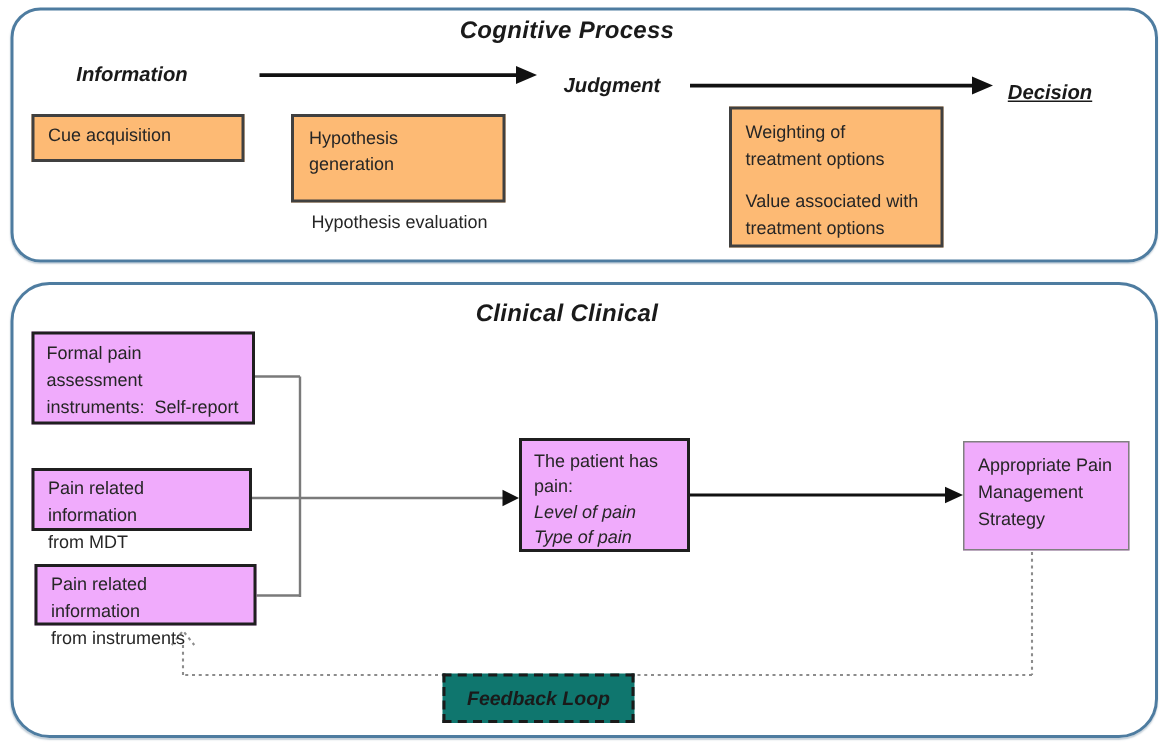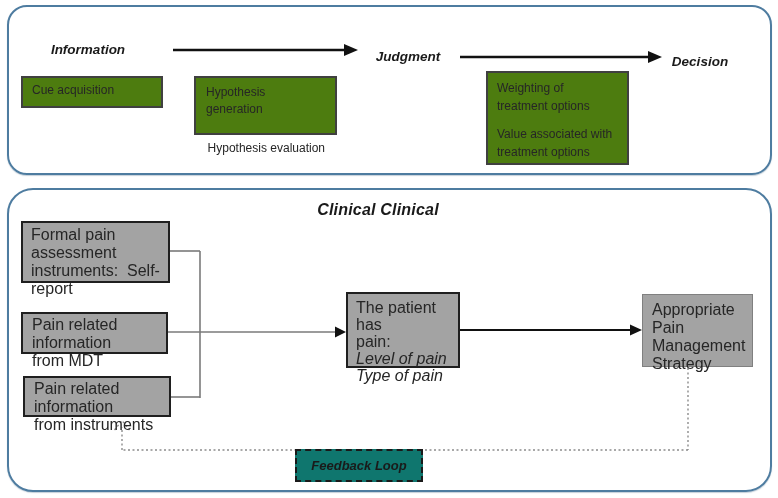--- a/index.html
+++ b/index.html
@@ -17,26 +17,26 @@
   .ptitle {
     position:absolute; font-weight:bold; font-style:italic; font-size:16px;
     color:#1a1a1a; text-align:center; letter-spacing:.2px;
   }
   .stage {
     position:absolute; font-weight:bold; font-style:italic; font-size:13.5px;
     color:#1a1a1a; text-align:center;
   }
 
   .gbox {
-    position:absolute; background:#4d7c0f; border:2px solid #404040;
+    position:absolute; background:#fdba74; border:2px solid #404040;
     font-size:12px; line-height:17px; box-sizing:border-box;
   }
   .wbox {
-    position:absolute; background:#a3a3a3; border:2px solid #1f1f1f;
-    font-size:16px; line-height:18px; box-sizing:border-box;
+    position:absolute; background:#f0abfc; border:2px solid #1f1f1f;
+    font-size:12px; line-height:18px; box-sizing:border-box;
   }
   .wbox.thin { border:1.5px solid #808080; }
   .bl { white-space:pre-wrap; }
   .it { font-style:italic; }
   .gap10 { margin-top:10px; }
   .gap13 { margin-top:22px;text-align:right; }
 
   .feedback {
     position:absolute; left:295px; top:449px; width:128px; height:33px;
     background:#0f766e; border:2px dashed #1a1a1a; box-sizing:border-box;
@@ -82,24 +82,25 @@
     <g stroke="#8c8c8c" stroke-width="1.4" fill="none" stroke-dasharray="2,2.5">
       <line x1="688" y1="368" x2="688" y2="450"></line>
       <line x1="688" y1="450" x2="122" y2="450"></line>
       <line x1="122" y1="450" x2="122" y2="427"></line>
       <path d="M114.5,430 L122,420.5 L129.5,430"></path>
     </g>
   </svg>
 
   <div class="boxlayer">
 
+    <div class="ptitle" style="left:250px; top:12px; width:256px;">Cognitive Process</div>
 
     <div class="stage" style="left:40px; top:42px; width:96px;">Information</div>
     <div class="stage" style="left:372px; top:49px; width:72px;">Judgment</div>
-    <div class="stage" style="left:666px; top:54px; width:68px;">Decision</div>
+    <div class="stage" style="left:666px; top:54px; width:68px;text-decoration:underline;">Decision</div>
 
     <div class="gbox" style="left:21px; top:76px; width:142px; height:32px; padding:4px 9px;">
       <div class="bl">Cue acquisition</div>
     </div>
 
     <div class="gbox" style="left:194px; top:76px; width:143px; height:59px; padding:6px 10px;">
       <div class="bl">Hypothesis generation</div>
       <div class="bl gap13">Hypothesis evaluation</div>
     </div>
 

